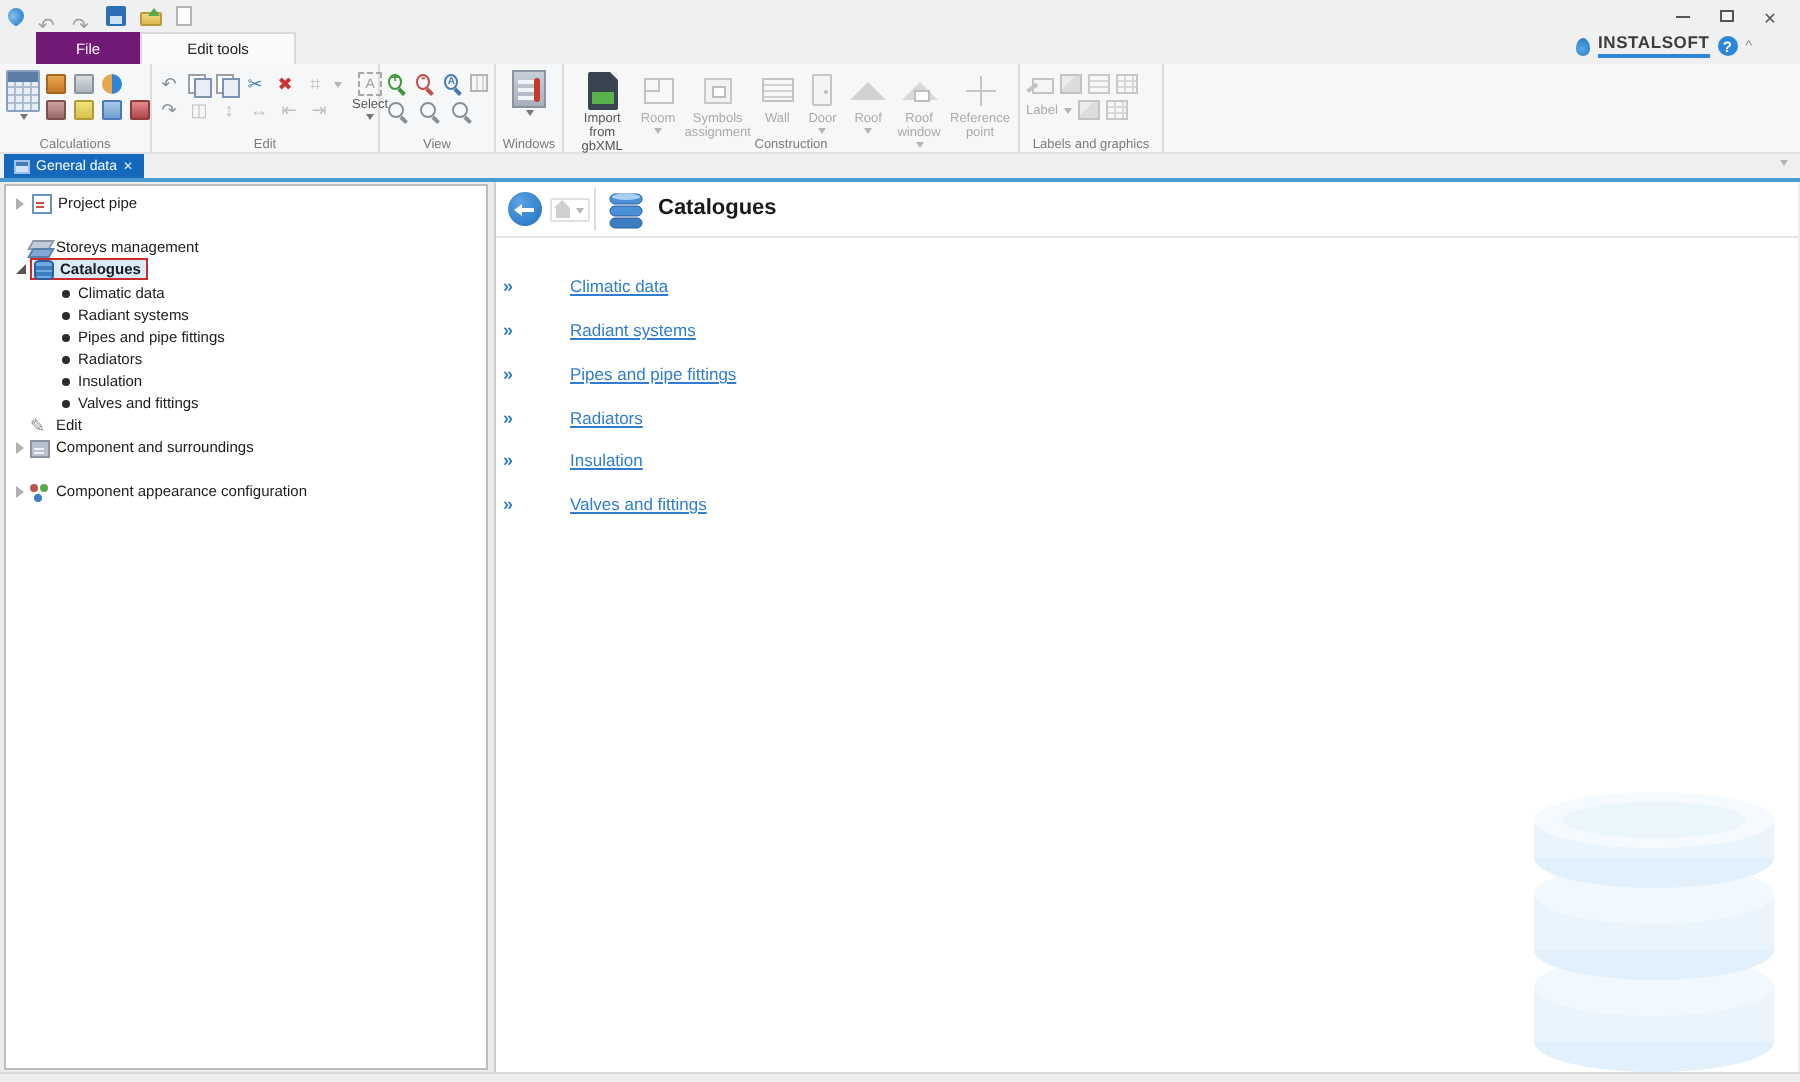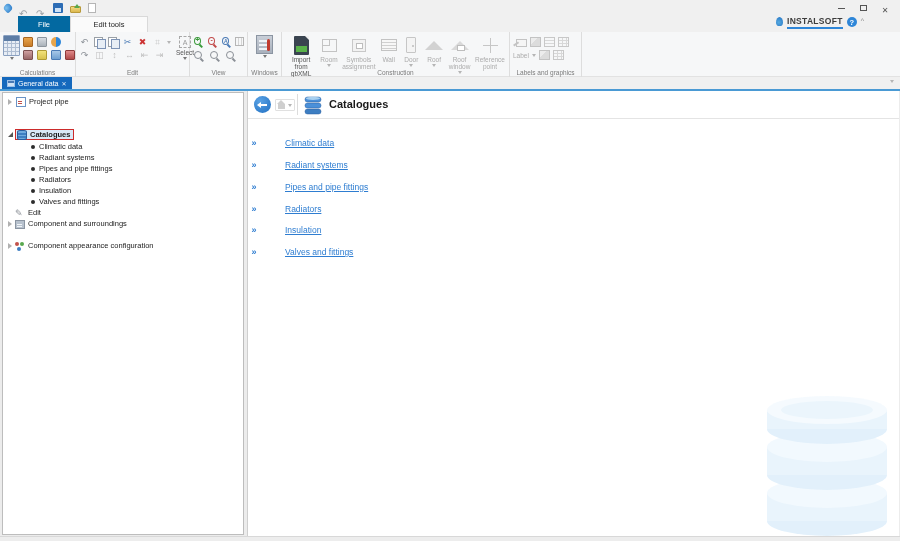--- a/index.html
+++ b/index.html
@@ -20,23 +20,23 @@
   .win-title { position:absolute; left:0; top:3px; width:100%; text-align:center; font-size:7.5px; color:#444; }
   .winctl { position:absolute; right:4px; top:0; display:flex; height:16px; }
   .winbtn { width:22px; height:16px; display:flex; align-items:center; justify-content:center; color:#555; }
   .glyph-min { width:7px; height:1px; background:#555; }
   .glyph-max { width:7px; height:6px; border:1px solid #555; }
   .glyph-close::before { content:"✕"; font-size:8px; color:#555; }
 
   
   .ribbontabs { position:absolute; left:0; top:16px; width:900px; height:16px; background:#f0f0f0; }
   .rtab { position:absolute; top:0; height:16px; display:flex; align-items:center; justify-content:center; font-size:7.5px; }
-  .rtab.file { left:18px; width:52px; background:#0369a1; color:#fff; }
+  .rtab.file { left:18px; width:52px; background:#701a75; color:#fff; }
   .rtab.maintools { left:70px; width:78px; background:#fafafa; color:#222; border:1px solid #d9d9d9; border-bottom:none; }
-  .brand { position:absolute; right:36px; top:1px; display:flex; gap:4px; }
+  .brand { position:absolute; right:24px; top:1px; display:flex; align-items:center; gap:4px; }
   .brand-drop { width:7px; height:9px; background:radial-gradient(circle at 40% 60%, #57aae0, #1f6fc2); border-radius:50% 50% 50% 50%/60% 60% 40% 40%; }
   .brand-name { font-size:8.5px; font-weight:bold; color:#3c3c3c; letter-spacing:0.3px; border-bottom:2px solid #2e86d8; line-height:9px; padding-bottom:1px; }
   .brand-help { width:10px; height:10px; border-radius:50%; background:#2e86d8; color:#fff; font-size:7.5px; font-weight:bold; display:flex; align-items:center; justify-content:center; }
   .brand-collapse { font-size:7px; color:#8a8a8a; }
 
   
   .ribbon { position:absolute; left:0; top:32px; width:900px; height:45px; background:#f6f7f8; border-bottom:1px solid #e2e2e2; display:flex; }
   .rgroup { position:relative; border-right:1px solid #ddd; padding:3px 3px 9px 3px; height:45px; }
   .glabel { position:absolute; bottom:1px; left:0; width:100%; text-align:center; font-size:6.5px; color:#7b7b7b; white-space:nowrap; }
   .gcontent { display:flex; gap:3px; }
@@ -384,20 +384,25 @@
 
     <div class="trow" style="top:3px">
       <span class="tarrow">
           <span class="arr-c"></span>
         </span>
       <span class="ticon ti-doc"></span>
       <span class="tlabel">Project pipe</span>
     </div>
 
 
+    <div class="trow" style="top:25px">
+      <span class="tarrow"></span>
+      <span class="ticon ti-layers"></span>
+      <span class="tlabel">Storeys management</span>
+    </div>
 
     <div class="trow sel" style="top:36px">
       <span class="tarrow">
           <span class="arr-e"></span>
         </span>
       <span class="selwrap">
         <span class="ticon ti-db"></span>
         <span class="tlabel">Catalogues</span>
       </span>
     </div>

